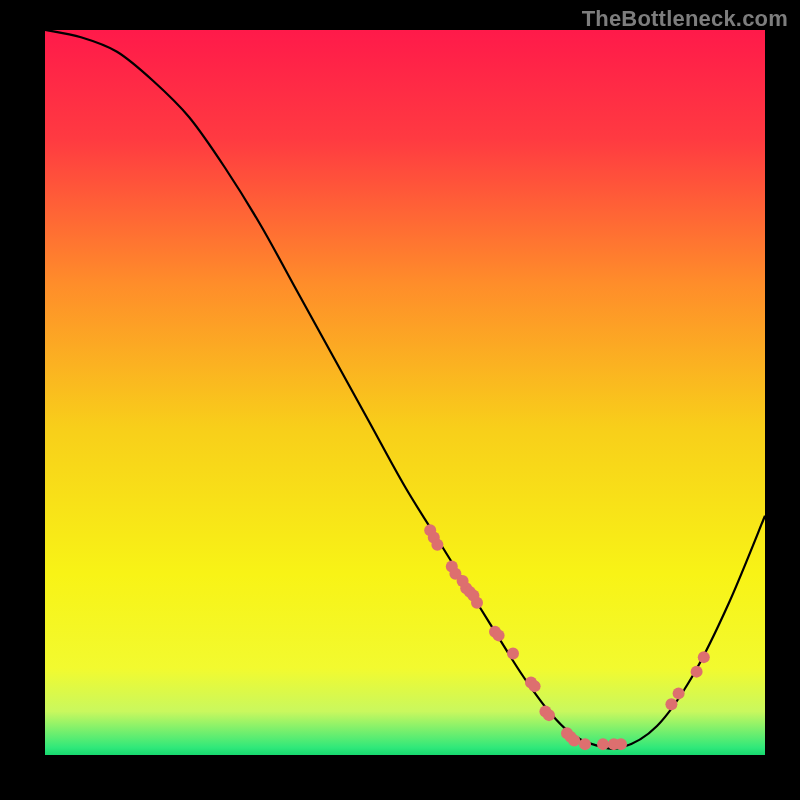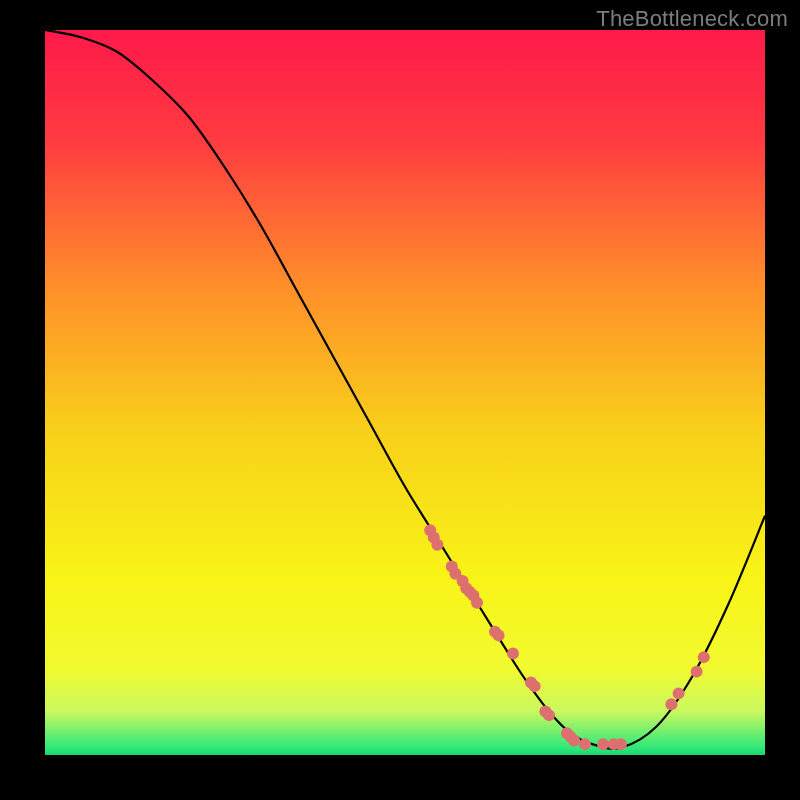--- a/index.html
+++ b/index.html
@@ -23,21 +23,21 @@
     top: 30px;
     width: 720px;
     height: 725px;
   }
   .attribution {
     position: absolute;
     top: 6px;
     right: 12px;
     color: #7d7d7d;
     font-size: 22px;
-    font-weight: 400;
+    font-weight: 700;
     letter-spacing: 0.2px;
     margin-left: 30px;
   }
   svg {
     display: block;
   }
 </style>
 </head>
 <body>
 

